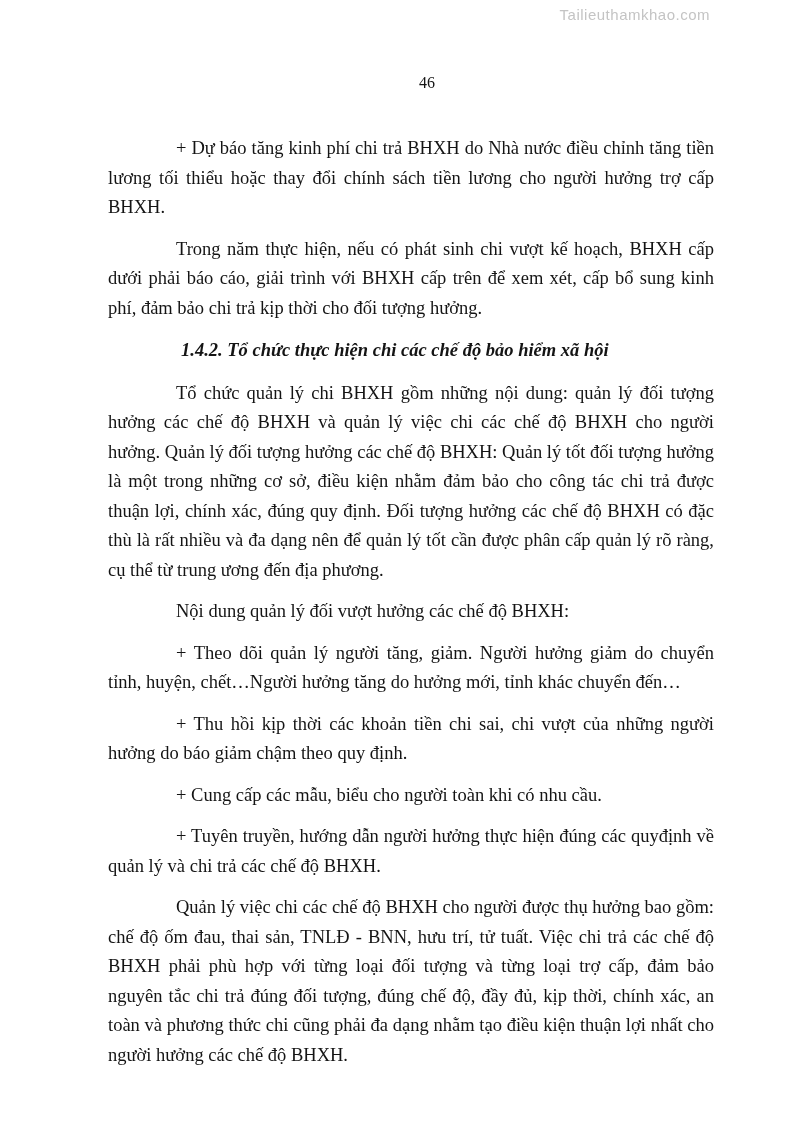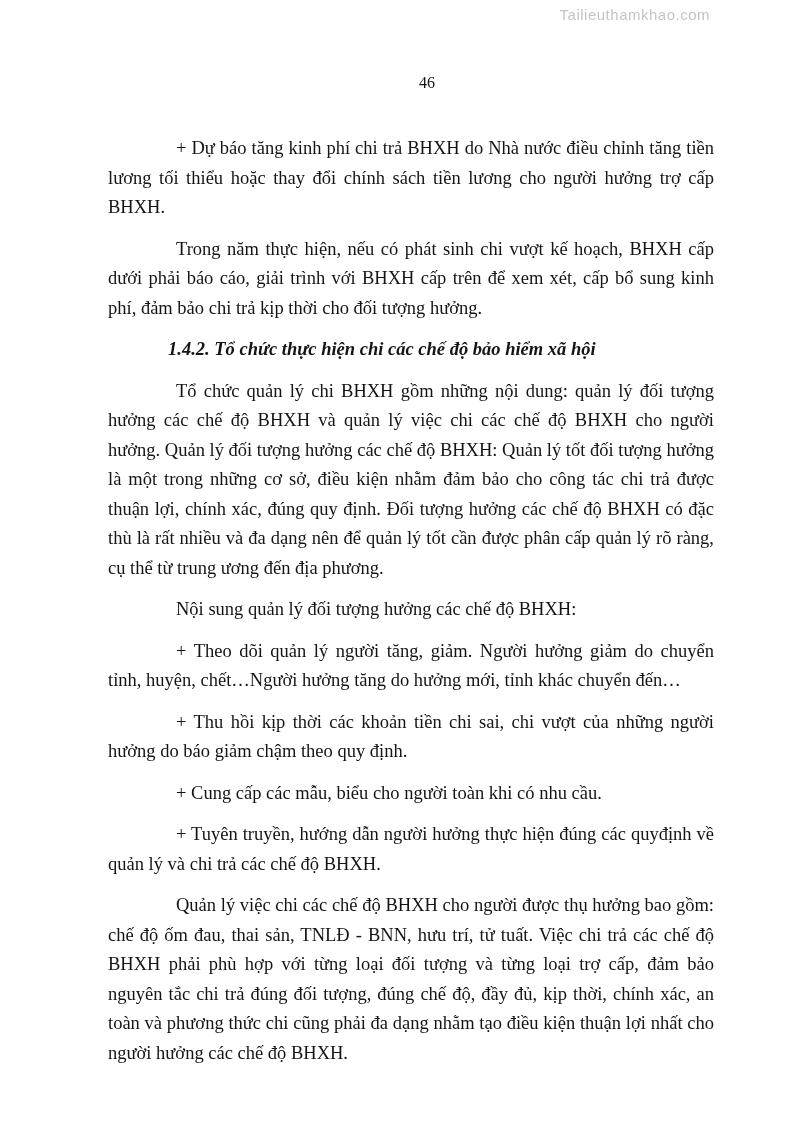--- a/index.html
+++ b/index.html
@@ -40,41 +40,41 @@
     width: 630px;
     font-size: 18.5px;
     line-height: 29.5px;
     text-align: justify;
   }
   .para {
     margin: 12px;
     text-indent: 68px;
   }
   .heading {
-    margin: 0;
+    margin: 13px;
     text-indent: 72px;
     font-weight: bold;
     font-style: italic;
   }
 </style>
 </head>
 <body>
 
 <div class="page">
 
   <div class="watermark">Tailieuthamkhao.com</div>
 
   <div class="page-number">46</div>
 
   <div class="content">
     <p class="para">+ Dự báo tăng kinh phí chi trả BHXH do Nhà nước điều chỉnh tăng tiền lương tối thiểu hoặc thay đổi chính sách tiền lương cho người hưởng trợ cấp BHXH.</p>
     <p class="para">Trong năm thực hiện, nếu có phát sinh chi vượt kế hoạch, BHXH cấp dưới phải báo cáo, giải trình với BHXH cấp trên để xem xét, cấp bổ sung kinh phí, đảm bảo chi trả kịp thời cho đối tượng hưởng.</p>
     <p class="heading">1.4.2. Tổ chức thực hiện chi các chế độ bảo hiểm xã hội</p>
     <p class="para">Tổ chức quản lý chi BHXH gồm những nội dung: quản lý đối tượng hưởng các chế độ BHXH và quản lý việc chi các chế độ BHXH cho người hưởng. Quản lý đối tượng hưởng các chế độ BHXH: Quản lý tốt đối tượng hưởng là một trong những cơ sở, điều kiện nhằm đảm bảo cho công tác chi trả được thuận lợi, chính xác, đúng quy định. Đối tượng hưởng các chế độ BHXH có đặc thù là rất nhiều và đa dạng nên để quản lý tốt cần được phân cấp quản lý rõ ràng, cụ thể từ trung ương đến địa phương.</p>
-    <p class="para">Nội sung quản lý đối tượng hưởng các chế độ BHXH:</p>
+    <p class="para">Nội dung quản lý đối vượt hưởng các chế độ BHXH:</p>
     <p class="para">+ Theo dõi quản lý người tăng, giảm. Người hưởng giảm do chuyển tỉnh, huyện, chết…Người hưởng tăng do hưởng mới, tỉnh khác chuyển đến…</p>
     <p class="para">+ Thu hồi kịp thời các khoản tiền chi sai, chi vượt của những người hưởng do báo giảm chậm theo quy định.</p>
     <p class="para">+ Cung cấp các mẫu, biểu cho người toàn khi có nhu cầu.</p>
     <p class="para">+ Tuyên truyền, hướng dẫn người hưởng thực hiện đúng các quyđịnh về quản lý và chi trả các chế độ BHXH.</p>
     <p class="para">Quản lý việc chi các chế độ BHXH cho người được thụ hưởng bao gồm: chế độ ốm đau, thai sản, TNLĐ - BNN, hưu trí, tử tuất. Việc chi trả các chế độ BHXH phải phù hợp với từng loại đối tượng và từng loại trợ cấp, đảm bảo nguyên tắc chi trả đúng đối tượng, đúng chế độ, đầy đủ, kịp thời, chính xác, an toàn và phương thức chi cũng phải đa dạng nhằm tạo điều kiện thuận lợi nhất cho người hưởng các chế độ BHXH.</p>
   </div>
 
 </div>
 
 </body></html>

